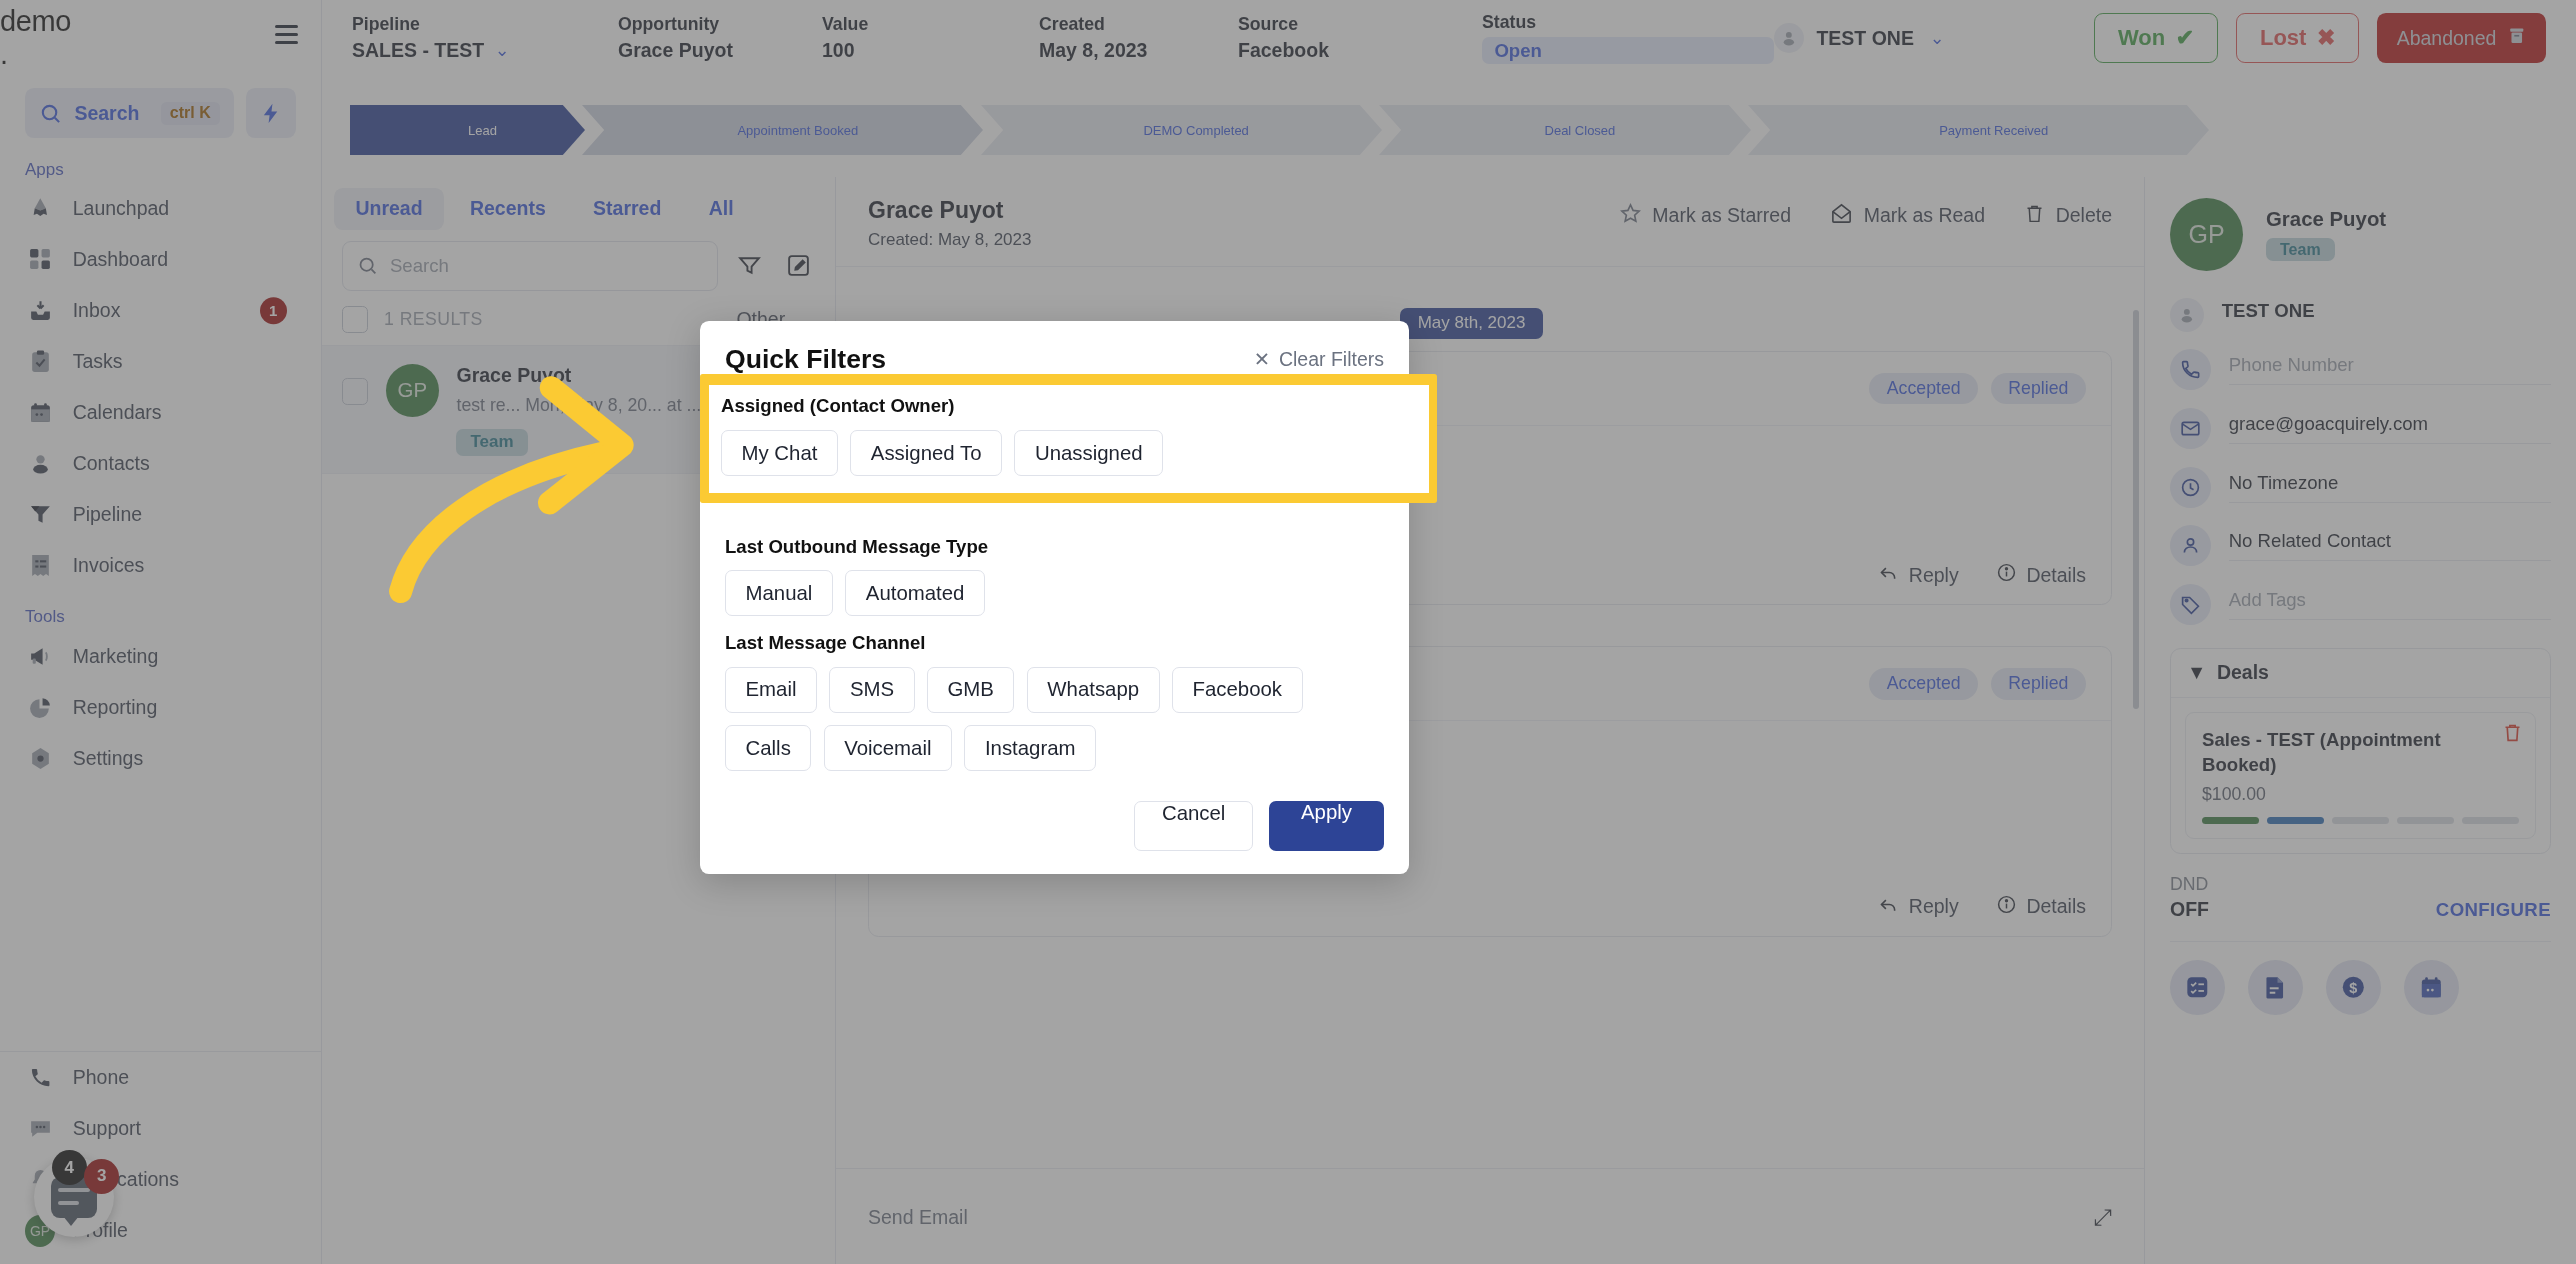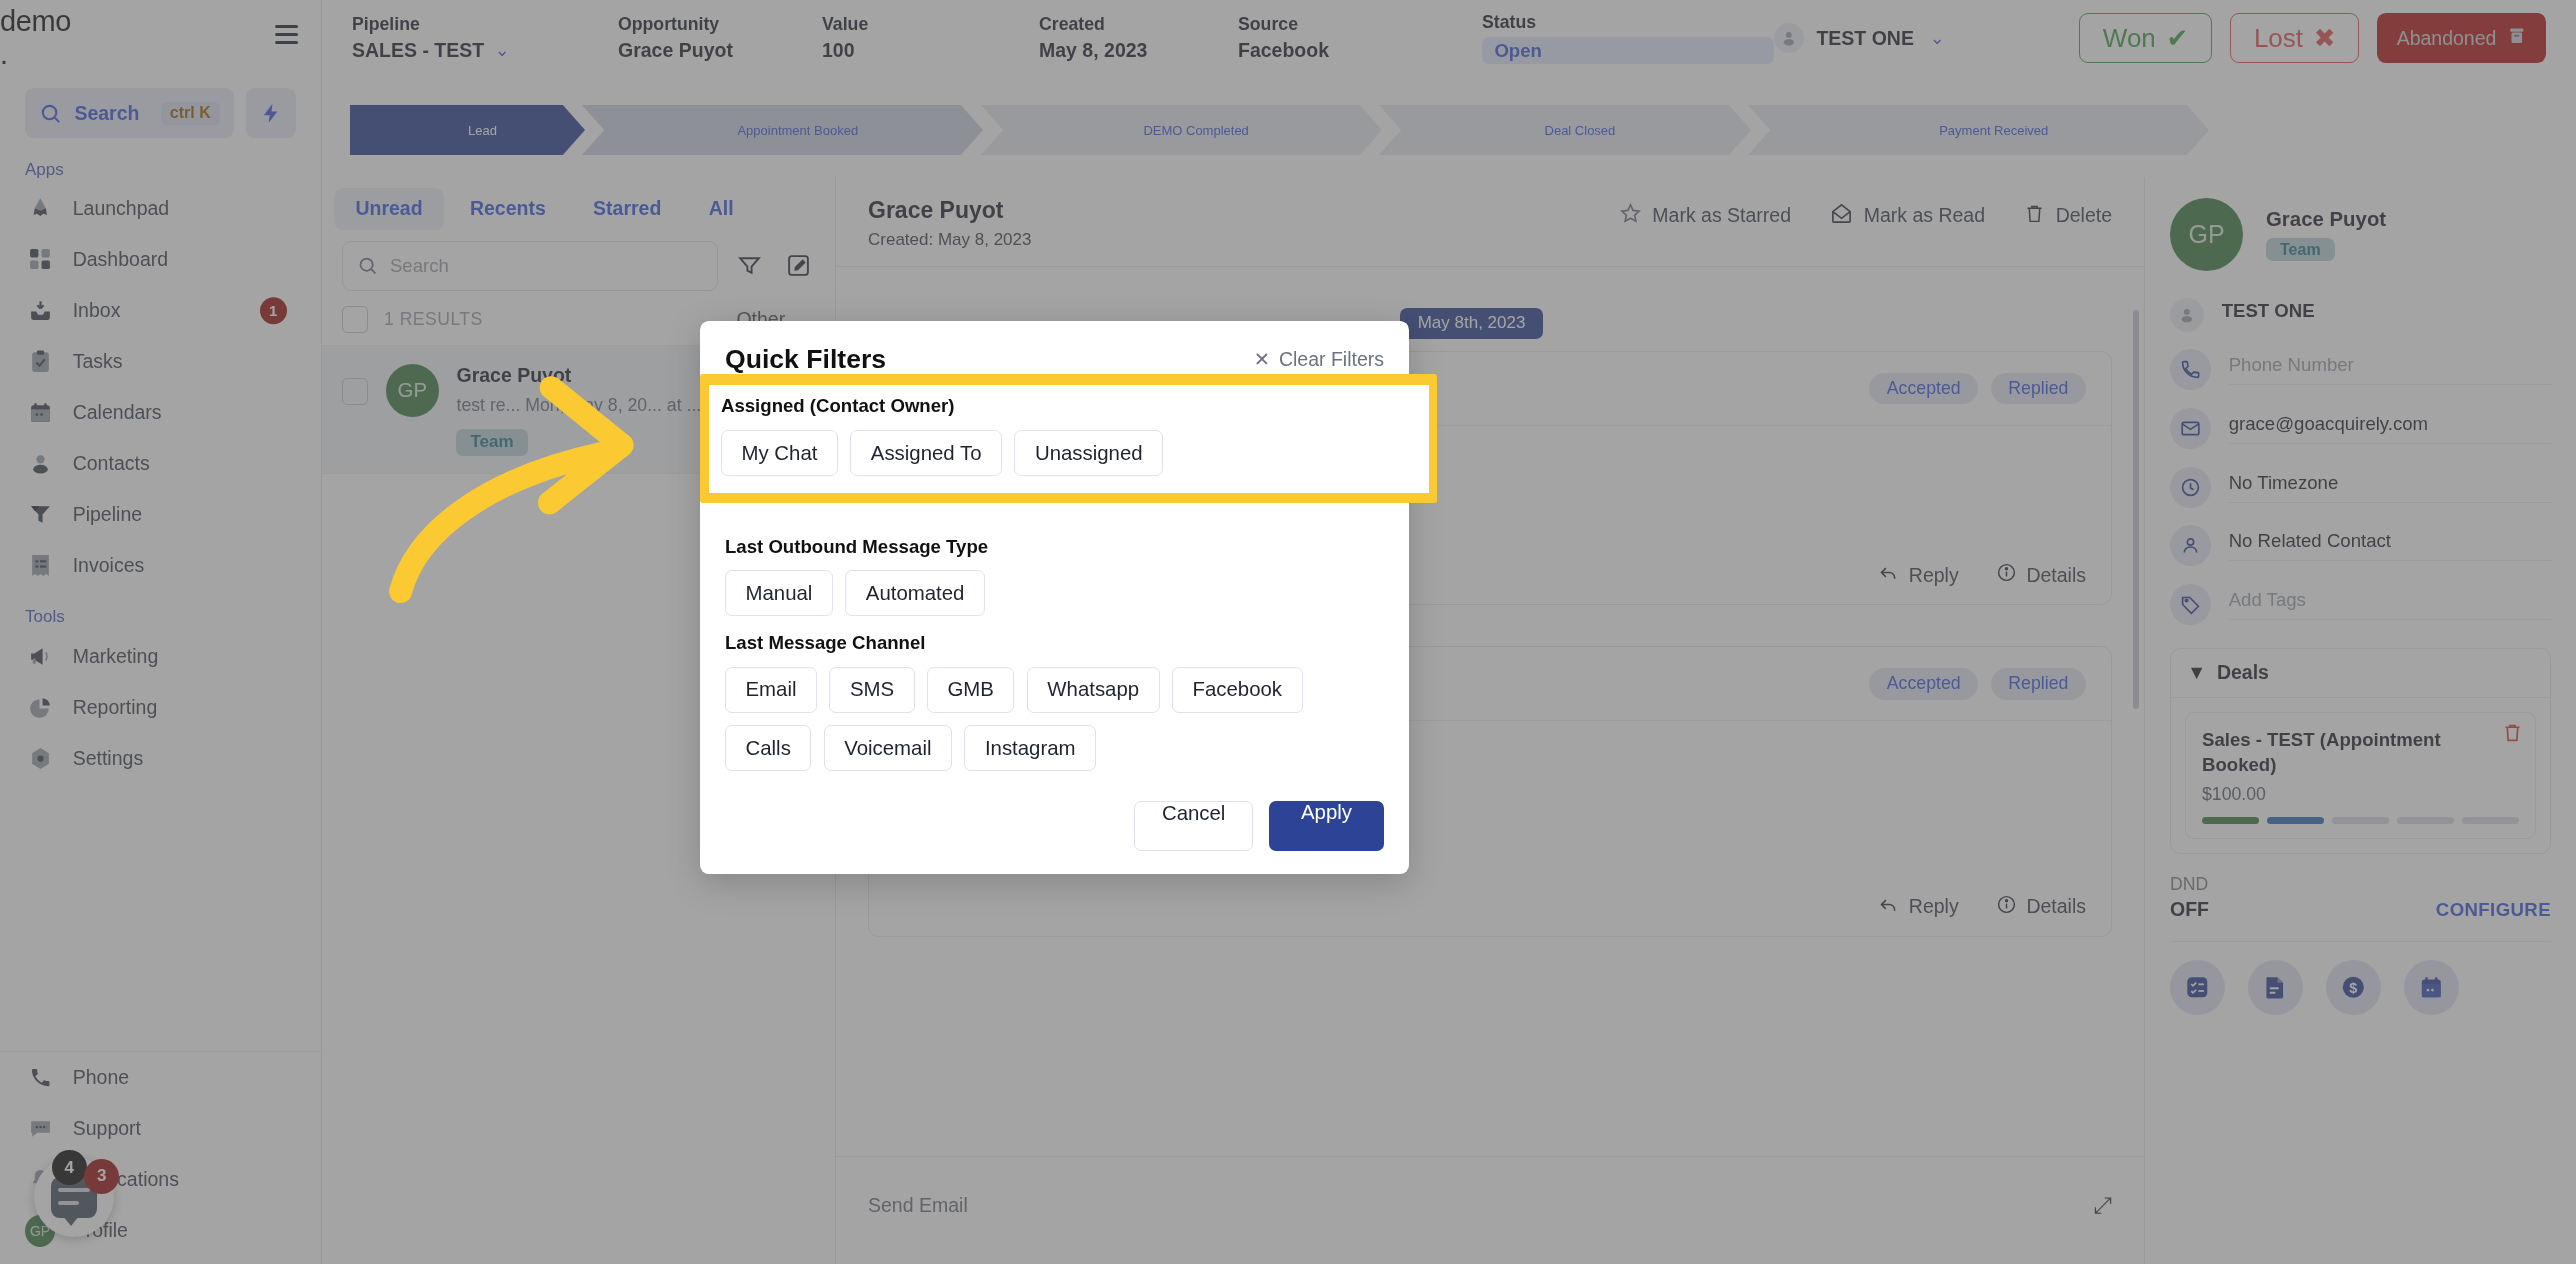--- a/index.html
+++ b/index.html
@@ -86,22 +86,22 @@
   .hdr-value { font-size:19.5px; color:#1f2430; font-weight:700; }
   .chev { color:#3b5bdb; font-size:17.7px; margin-left:10.6px;}
   .status-pill { background:#e3e8fb; color:#3b5bdb; font-size:18.6px; padding:2.7px 12.4px; border-radius:7px; display:inline-block; font-weight:600;}
 
   .owner-chip { display:flex; align-items:center; gap:12.4px; cursor:pointer; }
   .owner-av { width:30px;height:30px;border-radius:50%;background:#eceef5; display:flex;align-items:center;justify-content:center;}
   .owner-name { font-size:19.5px; font-weight:700; color:#1f2430;}
 
   .btn-outline {
     border:0.9px solid #43a047; color:#43a047; background:#fff;
-    border-radius:8.9px; height:50px; padding: 0 23px; font-size:26px;
-    display:flex; align-items:center; gap:10.6px; cursor:pointer;
+    border-radius:8.9px; height:50px; padding: 0 23px; font-size:22px;
+    display:flex; align-items:center; gap:10.6px; cursor:pointer;font-weight:bold;
   }
   .btn-outline.lost { border-color:#e05252; color:#e05252; }
   .btn-grey {
     background:#b91c1c; color:#ced2da; border:none; border-radius:8.9px; height:50px;
     padding: 0 19.5px; font-size:19.5px; display:flex; align-items:center; gap:10.6px; cursor:pointer;
   }
 
   
   .stages { position:absolute; left: 350px; top: 105px; height: 50px; display:flex; z-index:5;}
   .stage {
@@ -147,21 +147,21 @@
   .msg-action { display:flex; align-items:center; gap:10.6px; font-size:19.5px; color:#3d4453; cursor:pointer;}
 
   .msg-body { position:absolute; top:106px; left:0; right:0; bottom: 97px; overflow:hidden; padding: 25px 32px;}
   .date-pill { background:#2d4496; color:#fff; font-size:17px; padding: 5.3px 17.7px; border-radius:7px; display:inline-block; margin-left: 532px;}
   .msg-card { border:0.9px solid #e4e7ee; border-radius:10.6px; margin-top: 12.4px; position:relative; }
   .card-top { height: 74px; display:flex; justify-content:flex-end; align-items:center; padding-right:25px; gap:12.4px; border-bottom:0.9px solid #eef0f5;}
   .pill-grey { background:#e3e7f3; color:#3b5bdb; font-size:17.7px; padding:5.3px 17.7px; border-radius:16px;}
   .card-mid { height: 124px; }
   .card-foot { display:flex; justify-content:flex-end; gap:37px; padding: 12.4px 25px 16px 0; }
   .foot-act { display:flex; align-items:center; gap:9.7px; font-size:19.5px; color:#3d4453; cursor:pointer;}
-  .composer { position:absolute; left:0; right:0; bottom:12px; height:97px; border-top:0.9px solid #e9ebf1; display:flex; align-items:center; padding: 0 32px;}
+  .composer { position:absolute; left:0; right:0; bottom:0; height:97px; border-top:0.9px solid #e9ebf1; display:flex; align-items:center; padding: 0 32px;}
   .composer .ph { font-size:19.5px; color:#6b7280;}
   .expand-ico { margin-left:auto; font-size:23px; color:#2a2f3a; cursor:pointer;}
 
   
   .rpanel { position:absolute; right:0; top:177px; width: 432px; bottom:0; background:#fff; border-left:0.9px solid #e5e7ef; padding: 21px 25px;}
   .rp-head { display:flex; align-items:center; gap:23px;}
   .rp-av { width:73px;height:73px;border-radius:50%;background:#3f7f45;color:#dfe9df;font-size:25px;display:flex;align-items:center;justify-content:center;}
   .rp-name { font-size:20.4px; font-weight:700; color:#1f2430;}
   .rp-team { margin-top:7px; background:#bcd3da; color:#2c7a8c; font-size:16px; padding:2.7px 14px; border-radius:7px; display:inline-block; font-weight:600;}
   .rp-field { display:flex; align-items:center; gap:17.7px; margin-top: 17.7px;}

